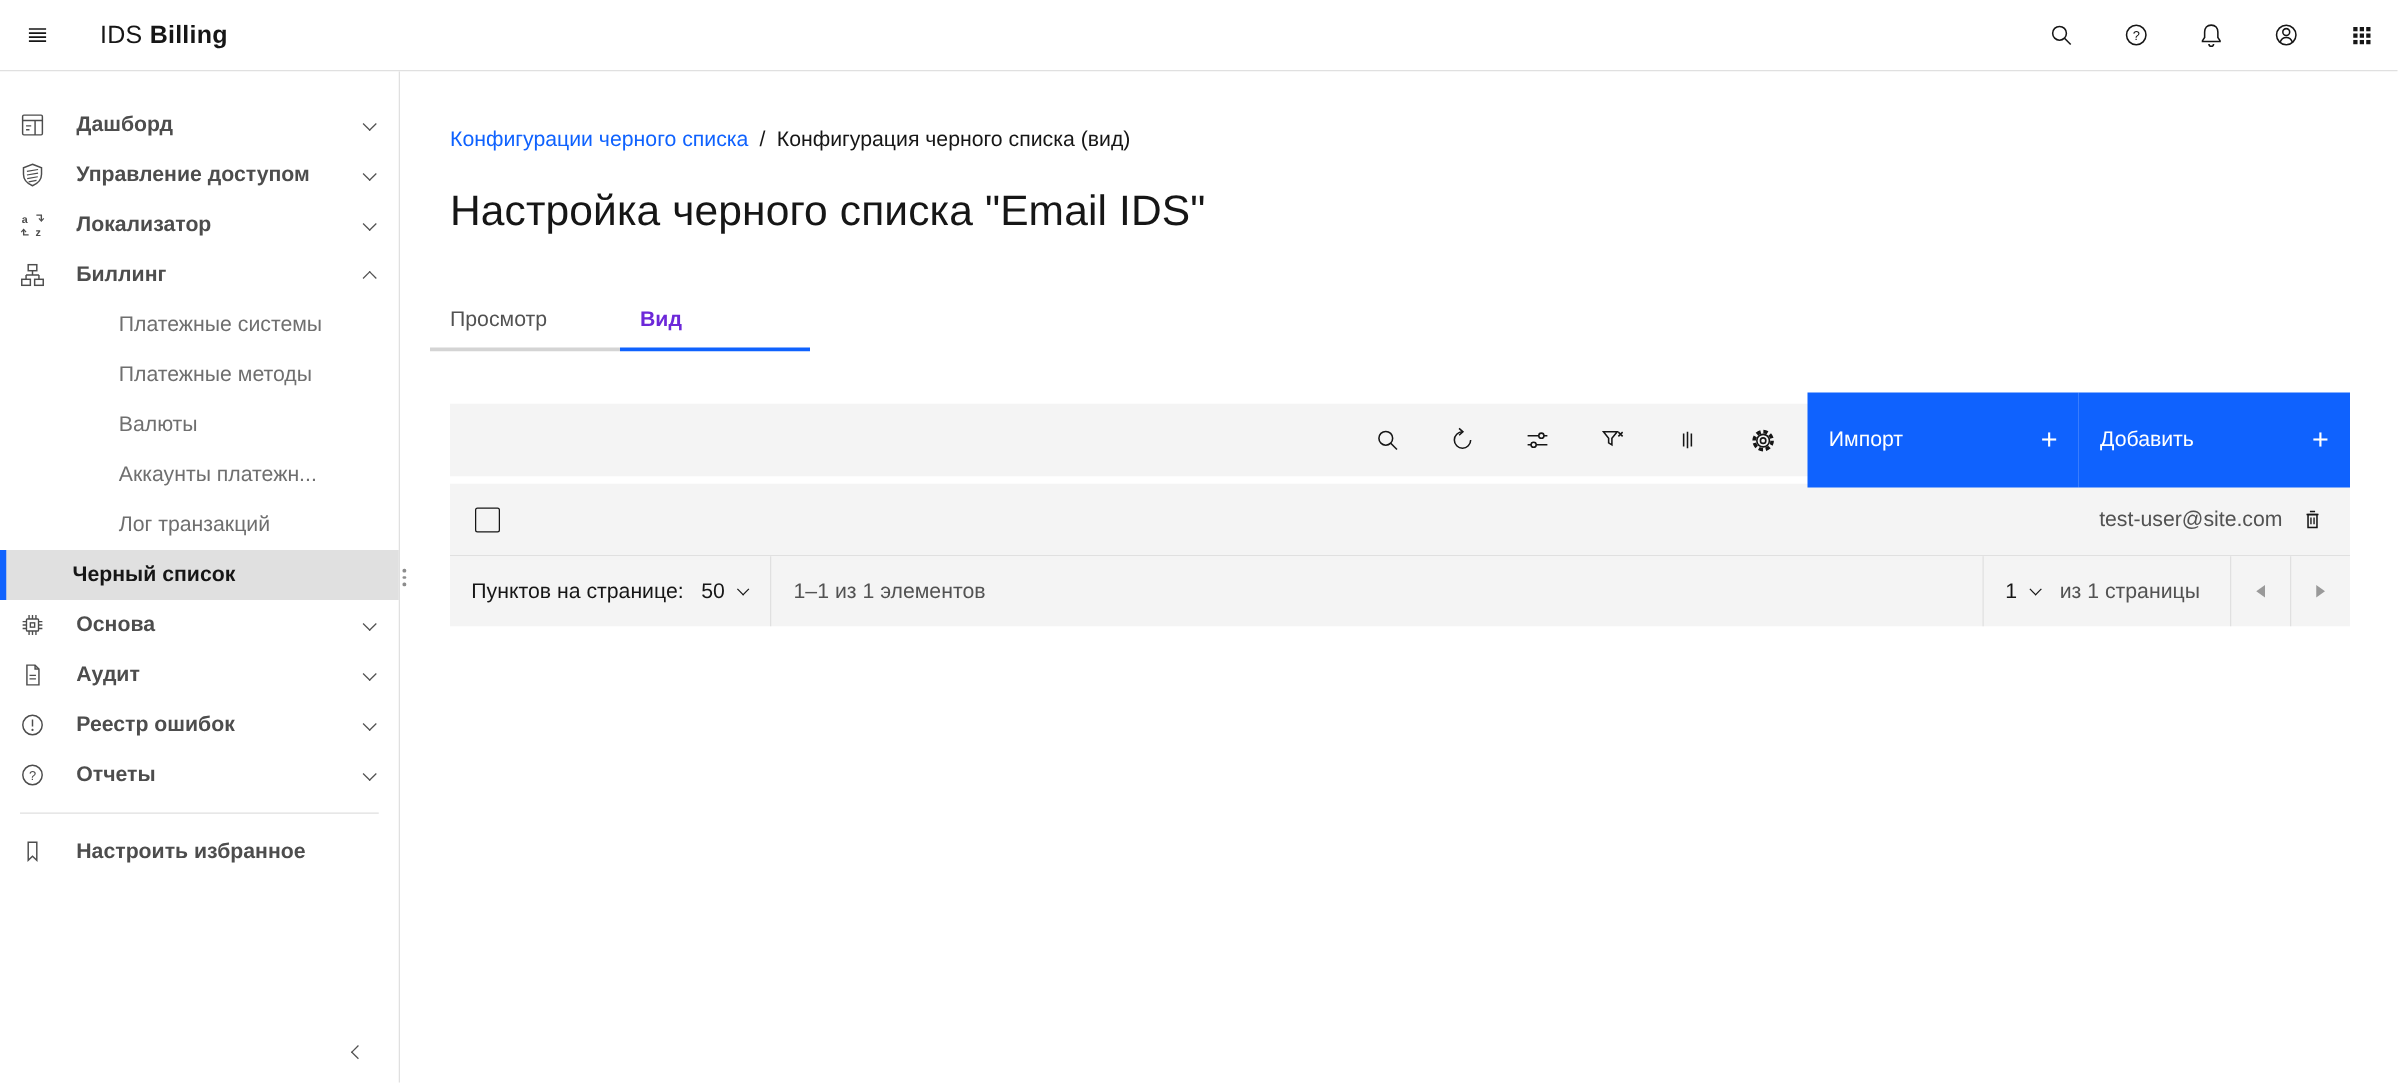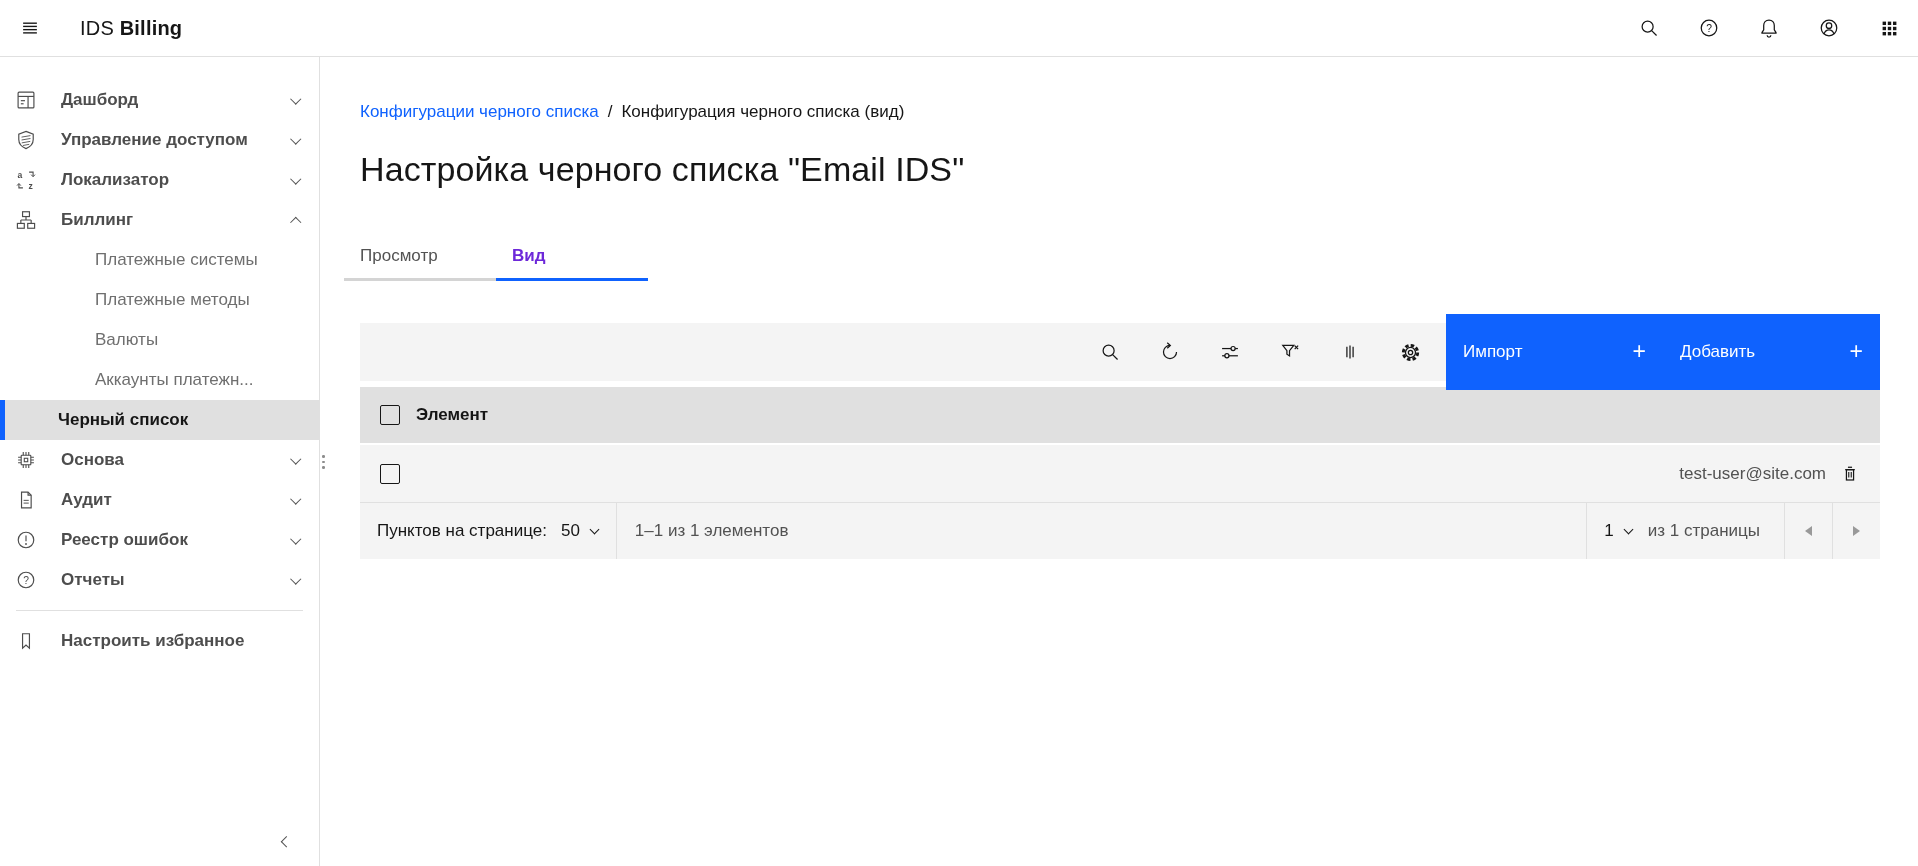--- a/index.html
+++ b/index.html
@@ -216,20 +216,23 @@
       </div>
       <div class="sub-item">
         <span>Платежные методы</span>
       </div>
       <div class="sub-item">
         <span>Валюты</span>
       </div>
       <div class="sub-item">
         <span>Аккаунты платежн...</span>
       </div>
+      <div class="sub-item">
+        <span>Лог транзакций</span>
+      </div>
       <div class="sub-item selected">
         <span>Черный список</span>
       </div>
     </div>
 
     <div class="nav-item">
       <span class="nicon">
         <svg viewBox="0 0 32 32" fill="none" stroke="#4d4d4d" stroke-width="1.6">
           <rect x="9" y="9" width="14" height="14" rx="1"></rect>
           <rect x="13.5" y="13.5" width="5" height="5"></rect>
@@ -375,24 +378,20 @@
         <button class="pbtn">
           <span>Импорт</span>
           <span class="plus">+</span>
         </button>
         <button class="pbtn">
           <span>Добавить</span>
           <span class="plus">+</span>
         </button>
       </div>
 
-      <div class="thead">
-        <button class="cb"></button>
-        <span class="col">Элемент</span>
-      </div>
 
       <div class="trow">
         <button class="cb"></button>
         <span class="cell">test-user@site.com</span>
         <button class="del-btn">
           <span>
             <svg width="22" height="22" viewBox="0 0 32 32" fill="none" stroke="#161616" stroke-width="1.8">
               <path d="M13 6.2 h6"></path>
               <path d="M9 9.7 h14"></path>
               <rect x="10.8" y="9.7" width="10.4" height="15"></rect>

